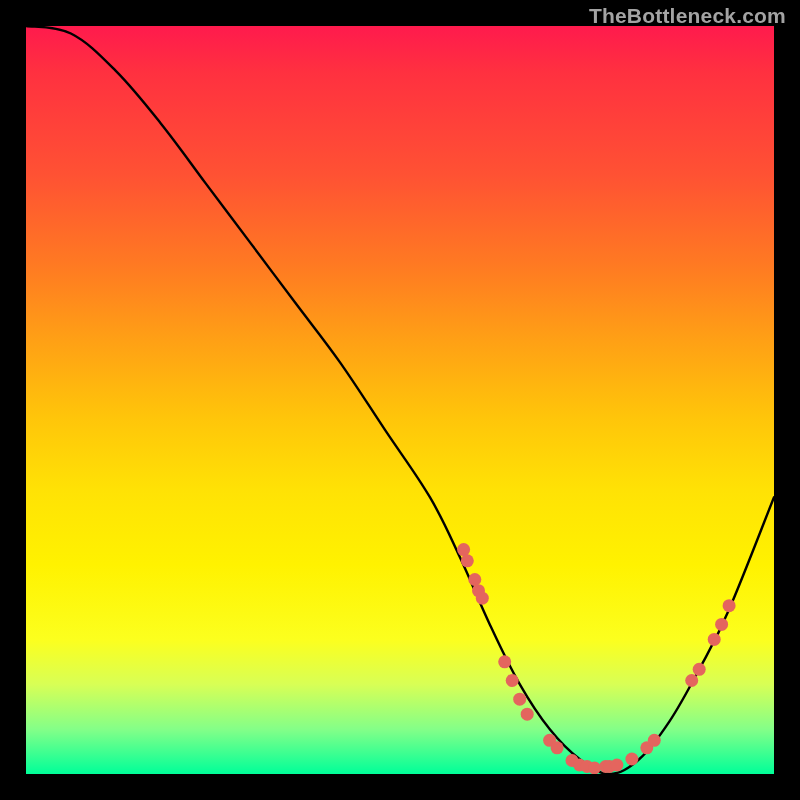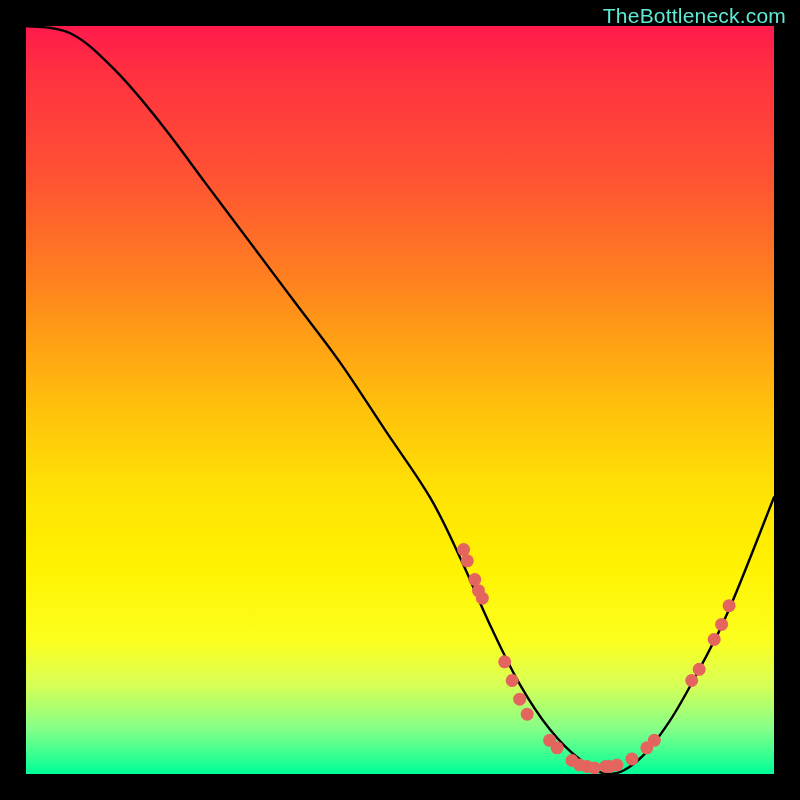--- a/index.html
+++ b/index.html
@@ -7,23 +7,23 @@
     width: 800px;
     height: 800px;
     background: #000;
     position: relative;
     font-family: Arial, Helvetica, sans-serif;
   }
   .watermark {
     position: absolute;
     top: 4px;
     right: 14px;
-    color: #5eead4;
+    color: #a3a3a3;
     font-size: 21px;
-    font-weight: normal;
+    font-weight: bold;
     z-index: 10;
     letter-spacing: 0.2px;
   }
   .plot-area {
     position: absolute;
     left: 26px;
     top: 26px;
     width: 748px;
     height: 748px;
     overflow: hidden;

